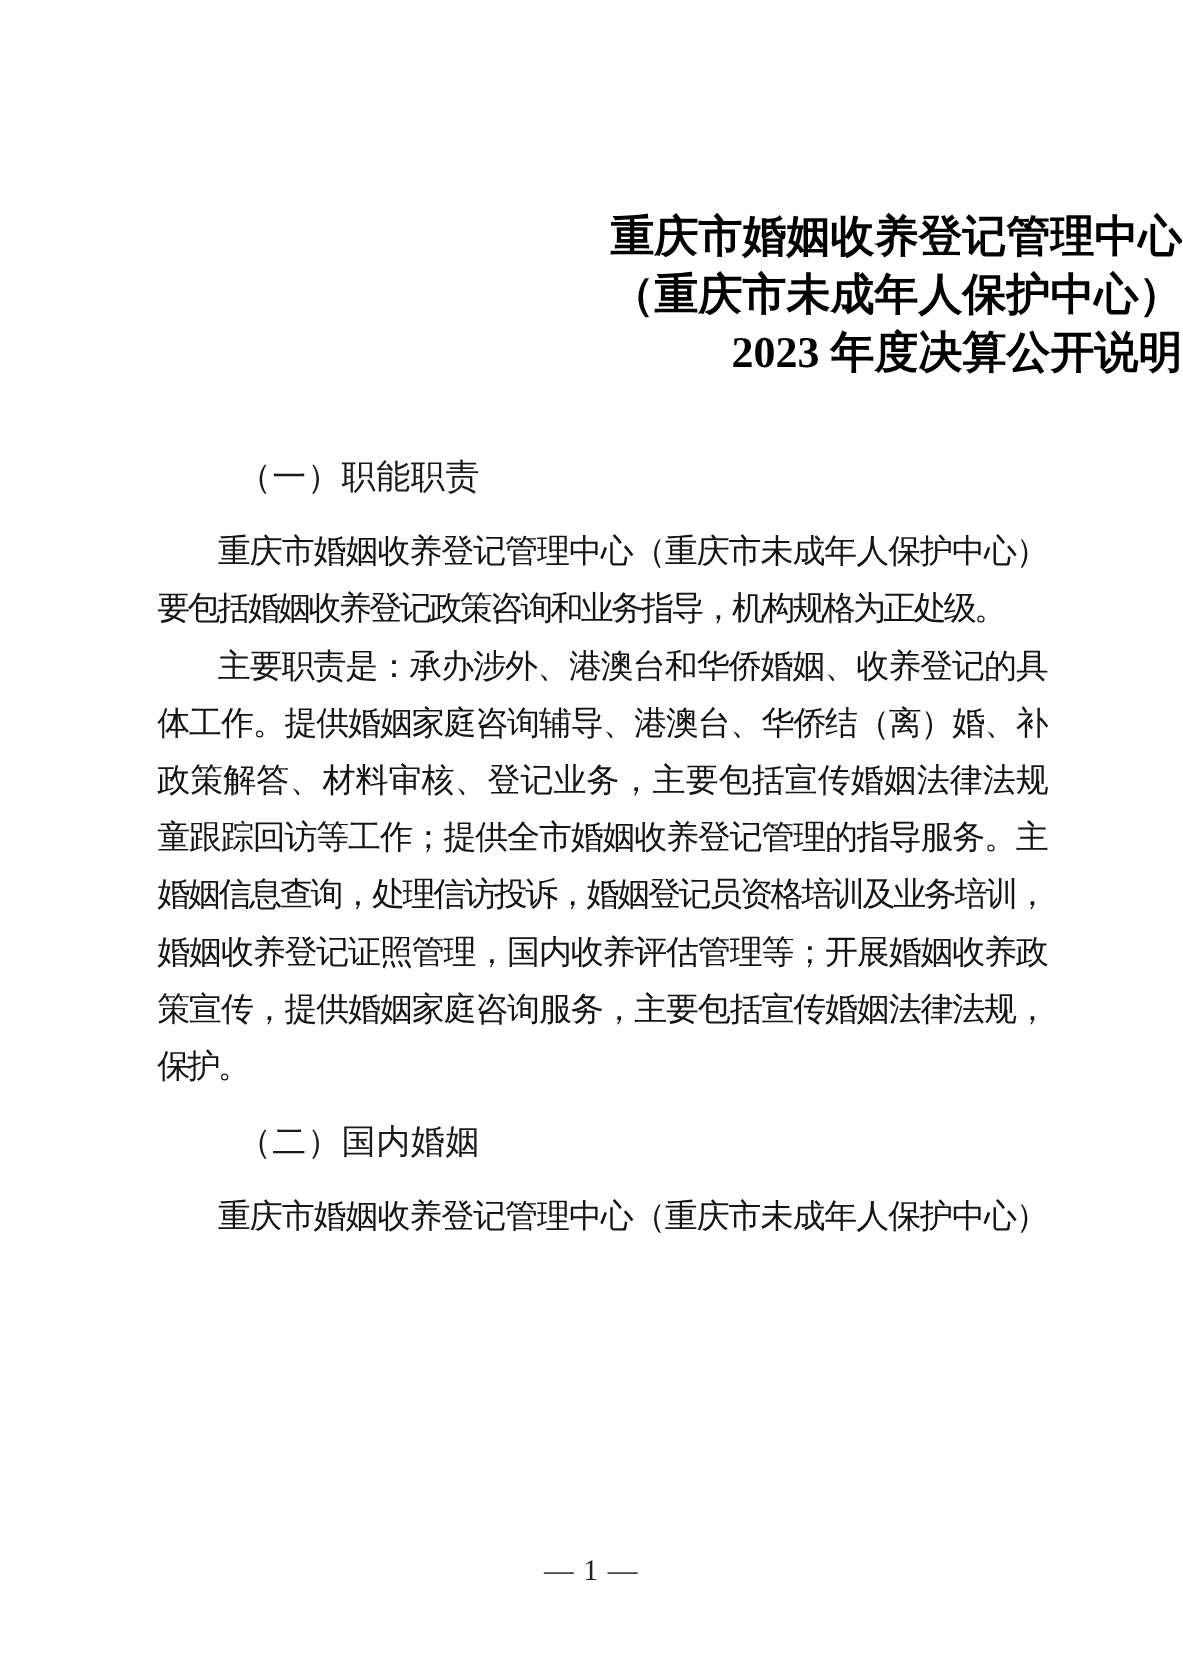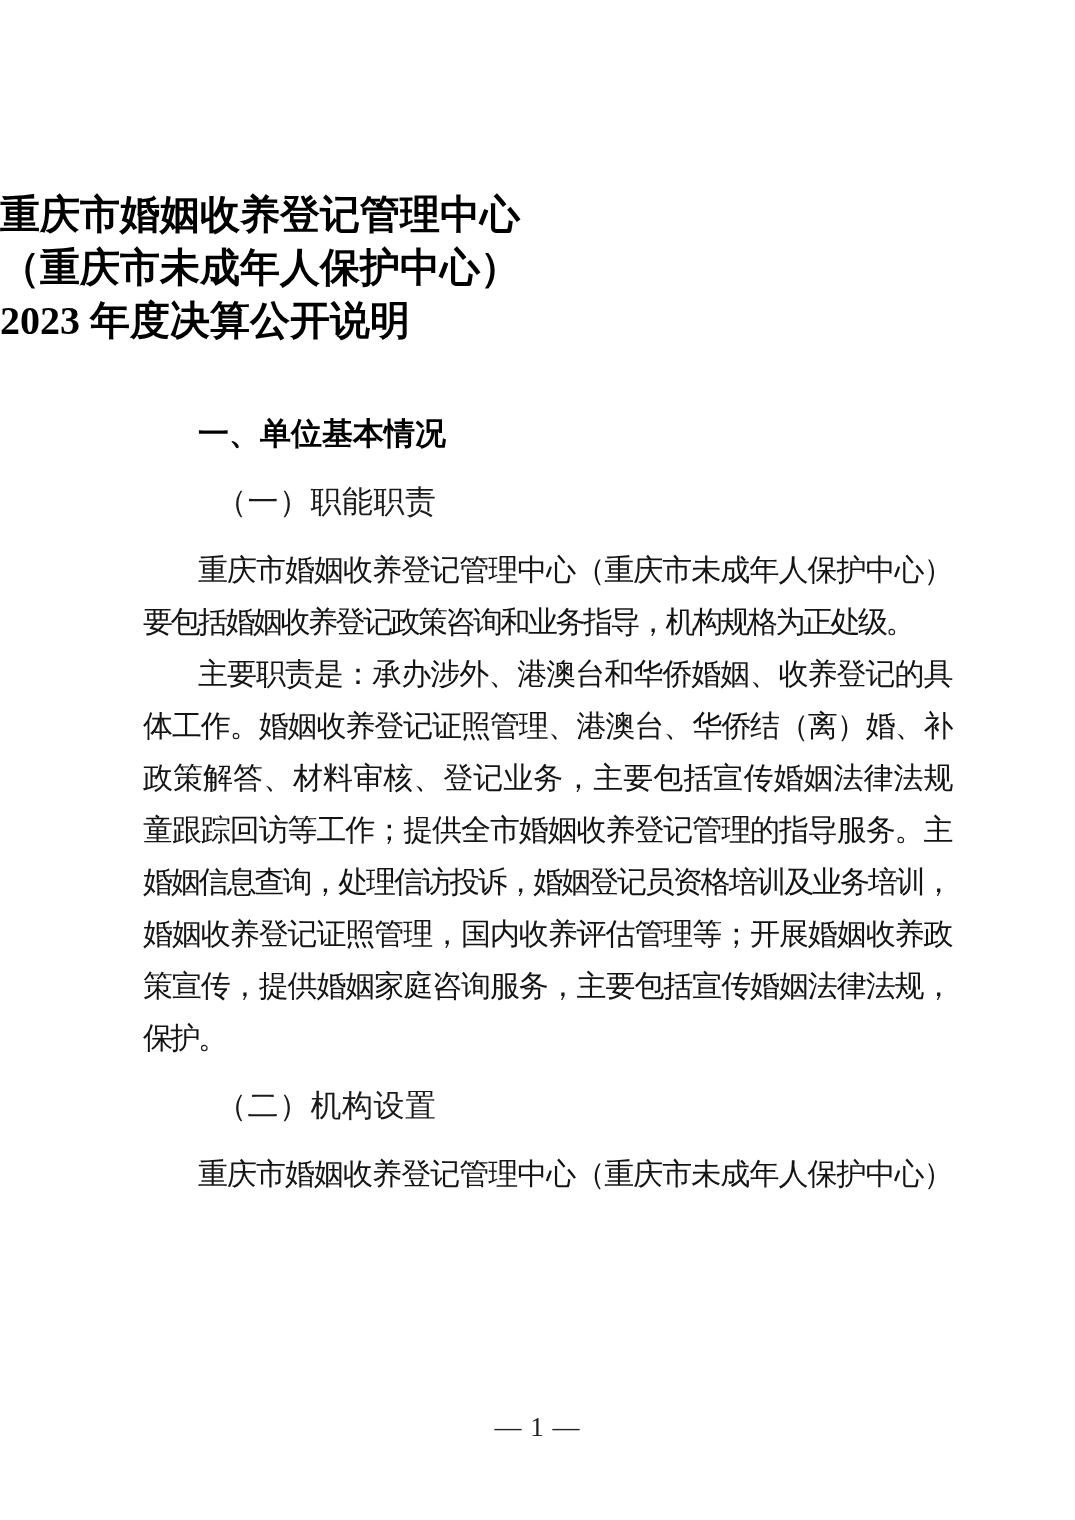--- a/index.html
+++ b/index.html
@@ -13,21 +13,21 @@
     height: 1520px;
     margin: 0 auto;
     background: #ffffff;
     color: #141414;
     font-family: "Liberation Serif", "DejaVu Serif", serif;
     overflow: hidden;
   }
   
   .title-block {
     padding-top: 188px;
-    text-align: left;
+    text-align: right;
     font-weight: bold;
     color: #000000;
     font-size: 40px;
     line-height: 53px;
   }
   .title-line { white-space: nowrap; }
 
   
   .body-block {
     width: 808px;
@@ -84,41 +84,40 @@
 <div class="page">
 
   <header class="title-block">
     <div class="title-line">重庆市婚姻收养登记管理中心</div>
     <div class="title-line">（重庆市未成年人保护中心）</div>
     <div class="title-line">2023 年度决算公开说明</div>
   </header>
 
   <main class="body-block">
 
-    <h2 class="section-heading">一、单位基本情况</h2>
 
     <h3 class="sub-heading">（一）职能职责</h3>
 
     <div class="para">
         <div class="line pfirst">重庆市婚姻收养登记管理中心（重庆市未成年人保护中心）</div>
         <div class="line plast">要包括婚姻收养登记政策咨询和业务指导，机构规格为正处级。</div>
       </div>
 
     <div class="para">
         <div class="line pfirst">主要职责是：承办涉外、港澳台和华侨婚姻、收养登记的具</div>
-        <div class="line">体工作。婚姻收养登记证照管理、港澳台、华侨结（离）婚、补</div>
+        <div class="line">体工作。提供婚姻家庭咨询辅导、港澳台、华侨结（离）婚、补</div>
         <div class="line">政策解答、材料审核、登记业务，主要包括宣传婚姻法律法规</div>
         <div class="line">童跟踪回访等工作；提供全市婚姻收养登记管理的指导服务。主</div>
         <div class="line">婚姻信息查询，处理信访投诉，婚姻登记员资格培训及业务培训，</div>
         <div class="line">婚姻收养登记证照管理，国内收养评估管理等；开展婚姻收养政</div>
         <div class="line">策宣传，提供婚姻家庭咨询服务，主要包括宣传婚姻法律法规，</div>
         <div class="line plast">保护。</div>
       </div>
 
-    <h3 class="sub-heading">（二）机构设置</h3>
+    <h3 class="sub-heading">（二）国内婚姻</h3>
 
     <div class="para">
         <div class="line pfirst">重庆市婚姻收养登记管理中心（重庆市未成年人保护中心）</div>
       </div>
 
   </main>
 
   <footer class="page-footer">
     <span>— 1 —</span>
   </footer>

